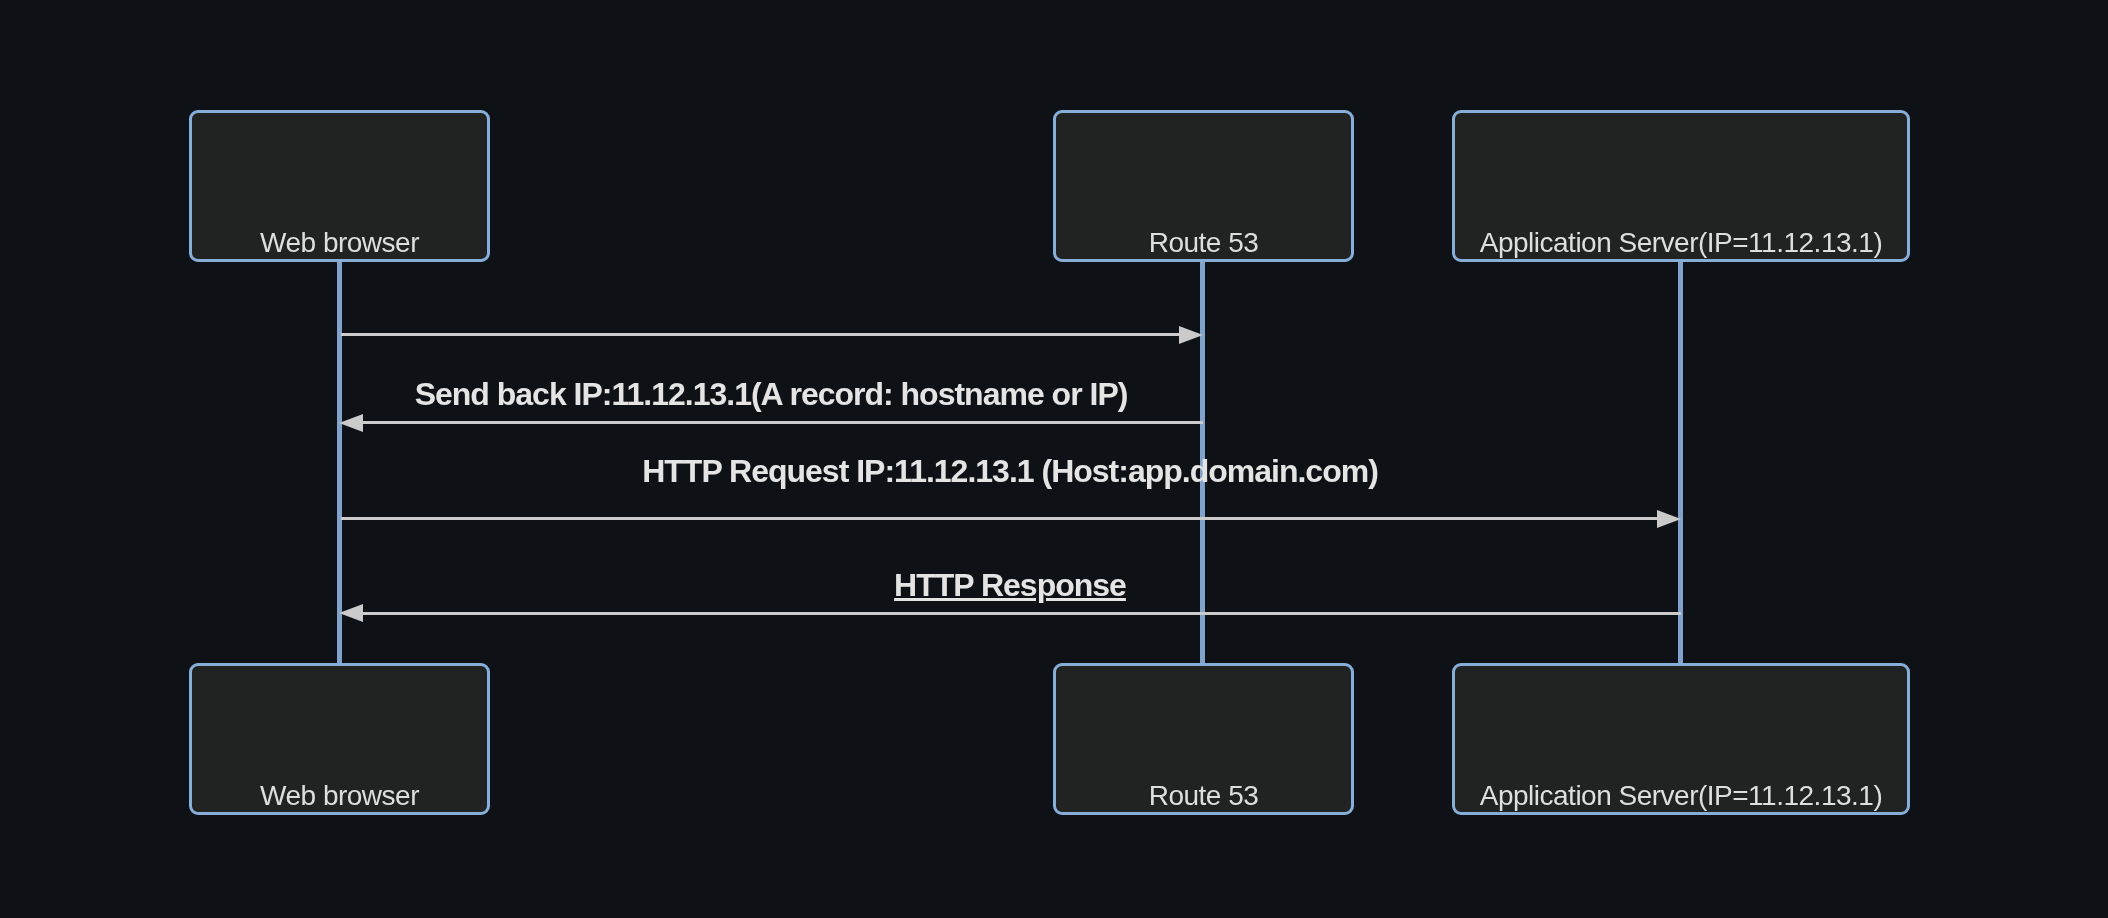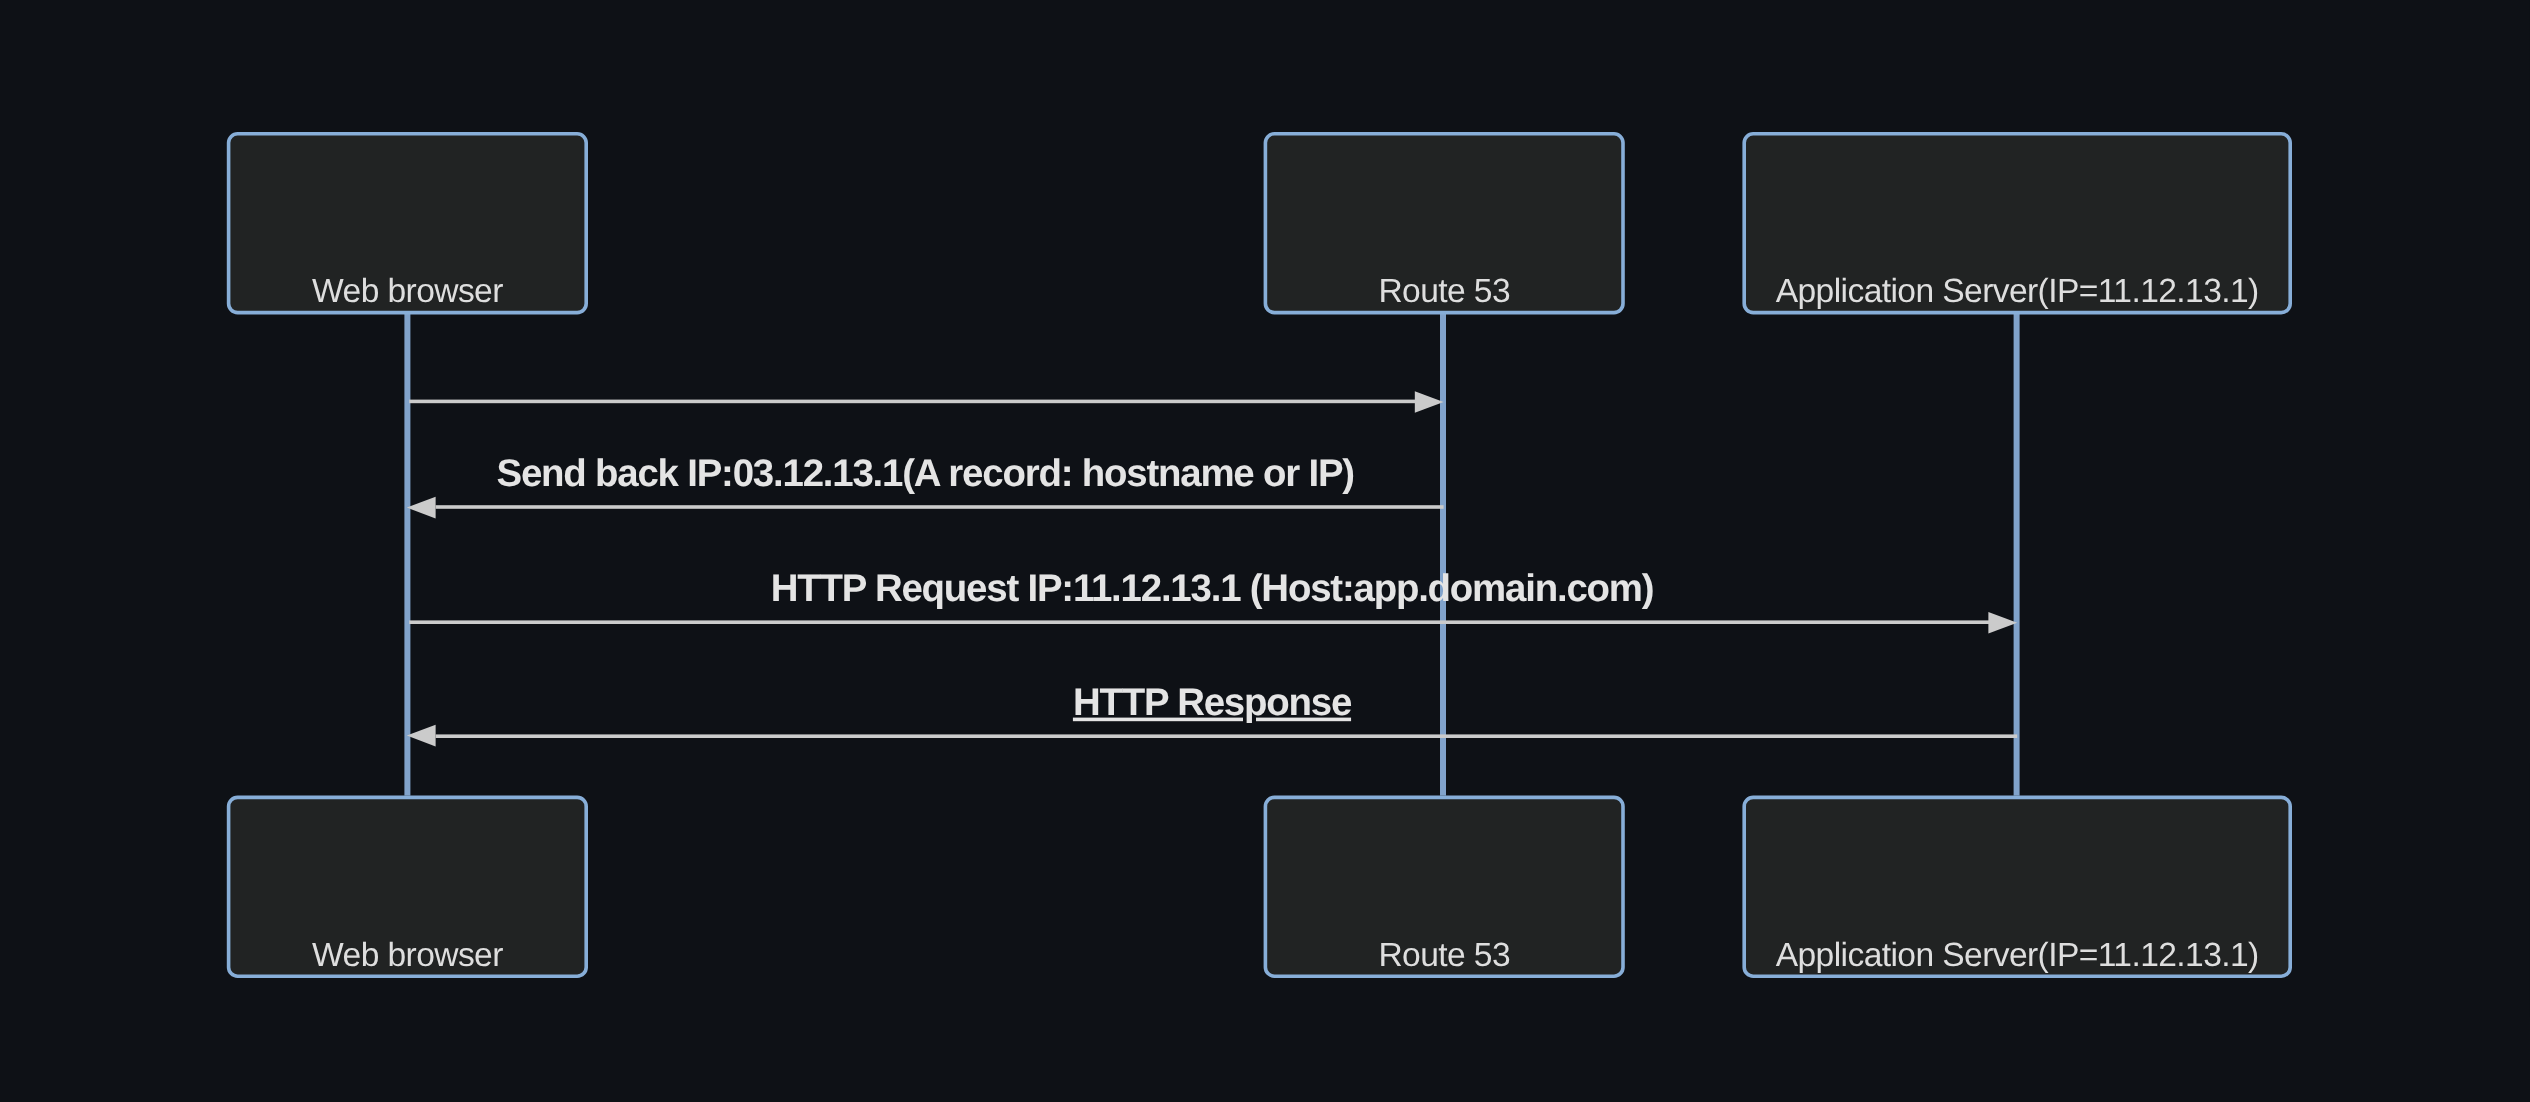--- a/index.html
+++ b/index.html
@@ -44,21 +44,21 @@
   .l-app{left:1678px;}
 
   
   .msg-label{
     position:absolute;height:44px;line-height:44px;text-align:center;
     color:var(--message-text);font-weight:bold;font-size:32px;letter-spacing:-1px;
     white-space:nowrap;
   }
   .m1{left:339px;width:864px;top:284px;}
   .m2{left:339px;width:864px;top:372px;}
-  .m3{left:339px;width:1342px;top:468px;}
+  .m3{left:339px;width:1342px;top:449px;}
   .m4{left:339px;width:1342px;top:563px;text-decoration:underline;}
 
   
   .msg-line{position:absolute;height:3px;background:var(--arrow);}
   .line1{left:341px;top:333px;width:842px;}
   .line2{left:363px;top:421px;width:840px;}
   .line3{left:341px;top:517px;width:1319px;}
   .line4{left:363px;top:612px;width:1318px;}
 
   
@@ -96,21 +96,21 @@
   <div class="actor a-route-bot">
     <span>Route 53</span>
   </div>
   <div class="actor a-app-bot">
     <span>Application Server(IP=11.12.13.1)</span>
   </div>
 
   <div class="msg-line line1"></div>
   <div class="arrowhead ah-right ah1"></div>
 
-  <div class="msg-label m2">Send back IP:03.12.13.1(A record: hostname or IP)</div>
+  <div class="msg-label m2">Send back IP:11.12.13.1(A record: hostname or IP)</div>
   <div class="msg-line line2"></div>
   <div class="arrowhead ah-left ah2"></div>
 
   <div class="msg-label m3">HTTP Request IP:11.12.13.1 (Host:app.domain.com)</div>
   <div class="msg-line line3"></div>
   <div class="arrowhead ah-right ah3"></div>
 
   <div class="msg-label m4">HTTP Response</div>
   <div class="msg-line line4"></div>
   <div class="arrowhead ah-left ah4"></div>

